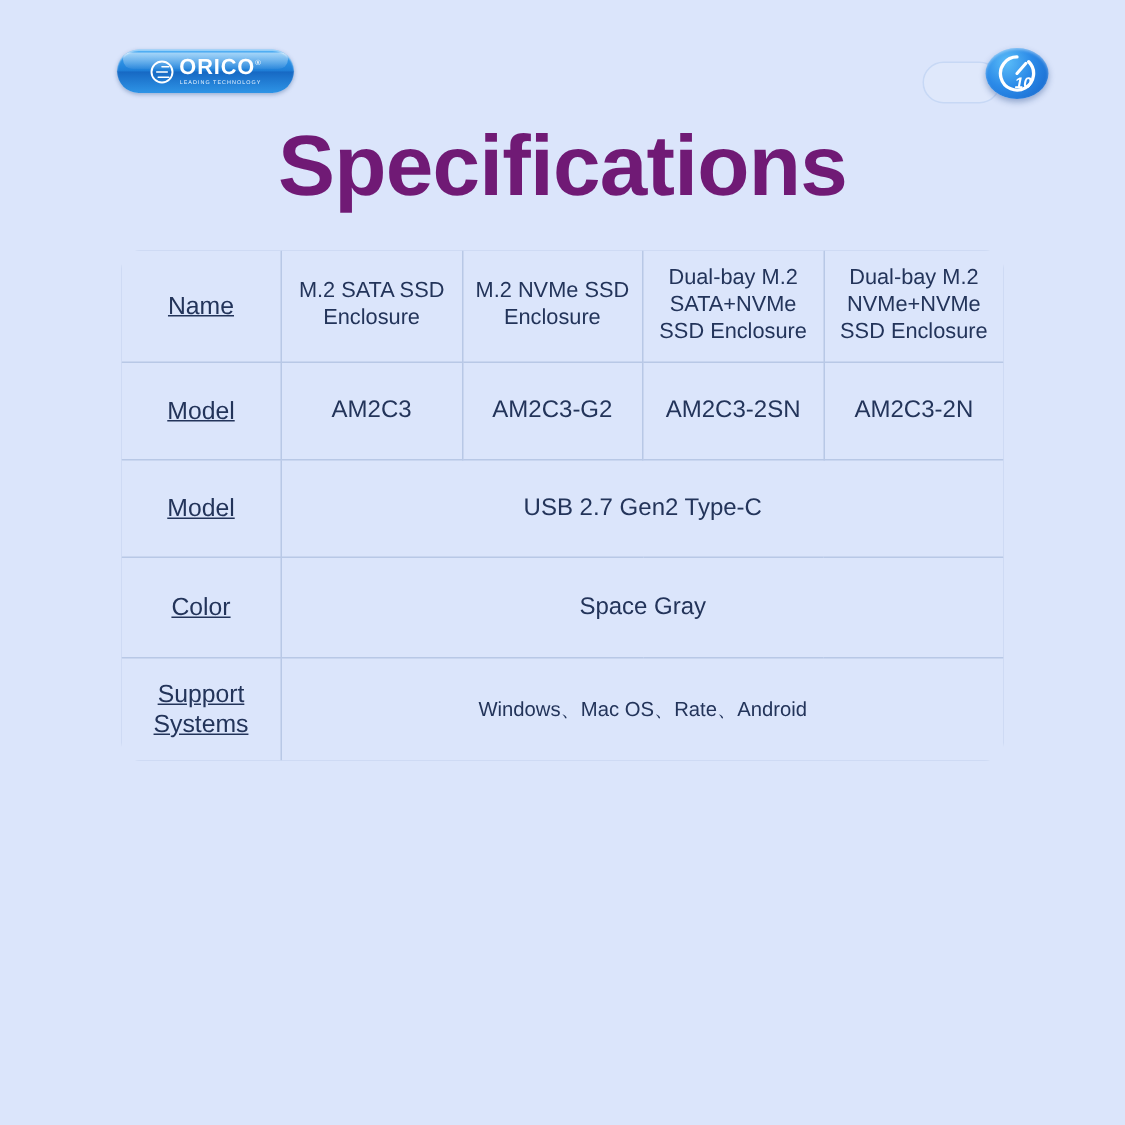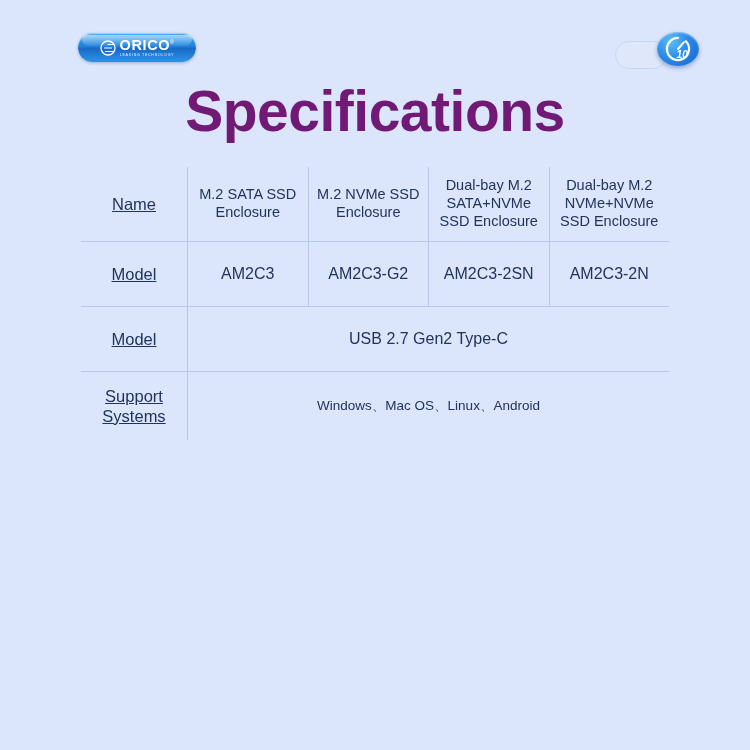--- a/index.html
+++ b/index.html
@@ -221,18 +221,22 @@
         <td class="label-cell">Model</td>
         <td class="val-lg">AM2C3</td>
         <td class="val-lg">AM2C3-G2</td>
         <td class="val-lg">AM2C3-2SN</td>
         <td class="val-lg">AM2C3-2N</td>
       </tr>
       <tr class="row-output">
         <td class="label-cell">Model</td>
         <td class="val-lg" colspan="4">USB 2.7 Gen2 Type-C</td>
       </tr>
+      <tr class="row-color">
+        <td class="label-cell">Color</td>
+        <td class="val-lg" colspan="4">Space Gray</td>
+      </tr>
       <tr class="row-support">
         <td class="label-cell">Support<br>Systems</td>
-        <td class="val-sm" colspan="4">Windows、Mac OS、Linux、Android</td>
+        <td class="val-sm" colspan="4">Windows、Mac OS、Rate、Android</td>
       </tr>
     </tbody>
 </table>
 
 </body></html>

